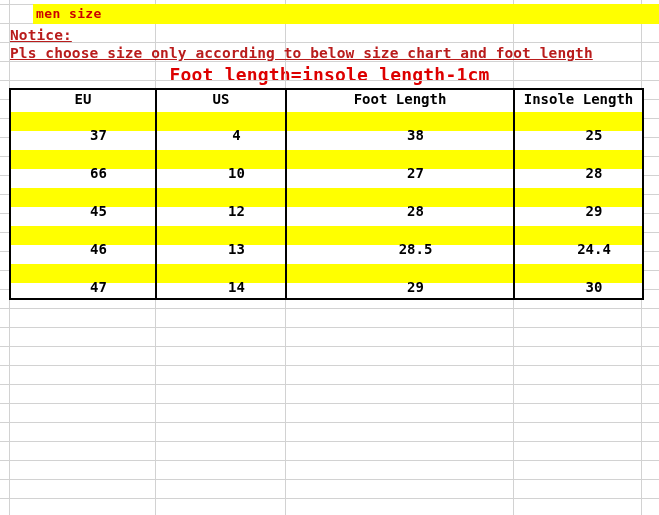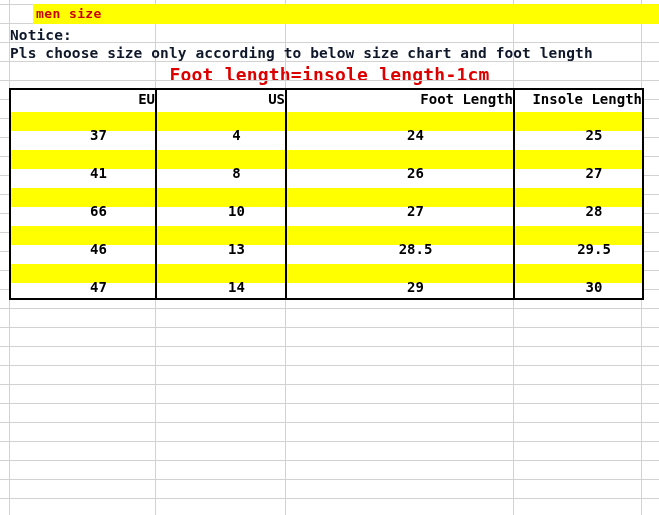--- a/index.html
+++ b/index.html
@@ -56,25 +56,26 @@
     line-height: 20px;
     padding-left: 3px;
     box-sizing: border-box;
     letter-spacing: 0.4px;
     white-space: nowrap;
     margin-left: 24px;
   }
   .notice-line {
     position: absolute;
     left: 10px;
-    color: #0f172a;
+    color: #b91c1c;
     font-size: 14.5px;
     font-weight: bold;
     white-space: nowrap;
     letter-spacing: 0.1px;
+    text-decoration: underline;
   }
   #notice-label { top: 27px; }
   #notice-text  { top: 45px; }
 
   #formula-line {
     position: absolute;
     left: 0; top: 64px;
     width: 659px;
     text-align: center;
     color: #dd0000;
@@ -115,21 +116,20 @@
     vertical-align: middle;
   }
   table.size-table thead tr {
     height: 19px;
   }
   table.size-table thead th {
     border-top: 2.5px solid #000000;
     background: #ffffff;
     height: 19px;
     line-height: 19px;
-    text-align: right;
   }
   table.size-table tbody tr {
     height: 38px;
   }
   table.size-table tbody td {
     height: 38px;
     background: linear-gradient(to bottom,
        #ffffff 0px, #ffffff 3px,
        #ffff00 3px, #ffff00 22px,
        #ffffff 22px, #ffffff 38px);
@@ -214,66 +214,66 @@
     </thead>
     <tbody id="size-chart-body">
         <tr>
           <td>
             <span class="cellval">37</span>
           </td>
           <td>
             <span class="cellval">4</span>
           </td>
           <td>
-            <span class="cellval">24</span>
+            <span class="cellval">38</span>
           </td>
           <td>
             <span class="cellval">25</span>
           </td>
         </tr>
         <tr>
           <td>
-            <span class="cellval">41</span>
-          </td>
-          <td>
-            <span class="cellval">8</span>
-          </td>
-          <td>
-            <span class="cellval">26</span>
+            <span class="cellval">66</span>
+          </td>
+          <td>
+            <span class="cellval">10</span>
           </td>
           <td>
             <span class="cellval">27</span>
           </td>
-        </tr>
-        <tr>
-          <td>
-            <span class="cellval">66</span>
-          </td>
-          <td>
-            <span class="cellval">10</span>
-          </td>
-          <td>
-            <span class="cellval">27</span>
-          </td>
           <td>
             <span class="cellval">28</span>
           </td>
         </tr>
         <tr>
           <td>
+            <span class="cellval">45</span>
+          </td>
+          <td>
+            <span class="cellval">12</span>
+          </td>
+          <td>
+            <span class="cellval">28</span>
+          </td>
+          <td>
+            <span class="cellval">29</span>
+          </td>
+        </tr>
+        <tr>
+          <td>
             <span class="cellval">46</span>
           </td>
           <td>
             <span class="cellval">13</span>
           </td>
           <td>
             <span class="cellval">28.5</span>
           </td>
           <td>
-            <span class="cellval">29.5</span>
+            <span class="cellval">24.4</span>
           </td>
         </tr>
         <tr>
           <td>
             <span class="cellval">47</span>
           </td>
           <td>
             <span class="cellval">14</span>
           </td>
           <td>

